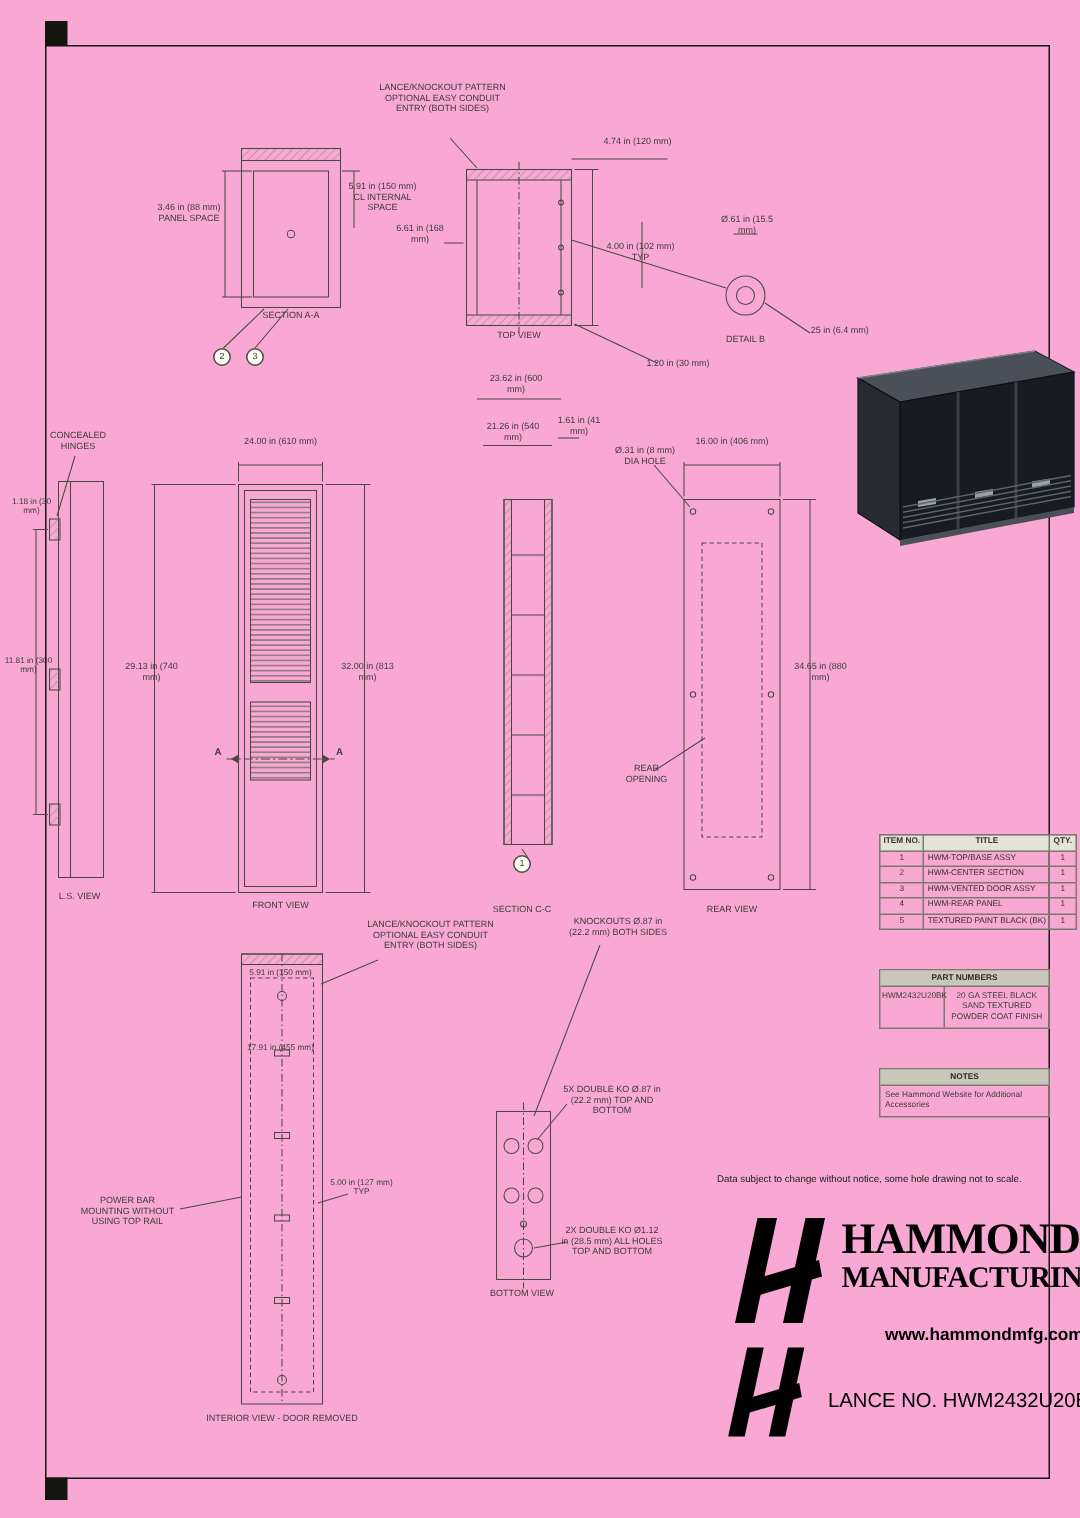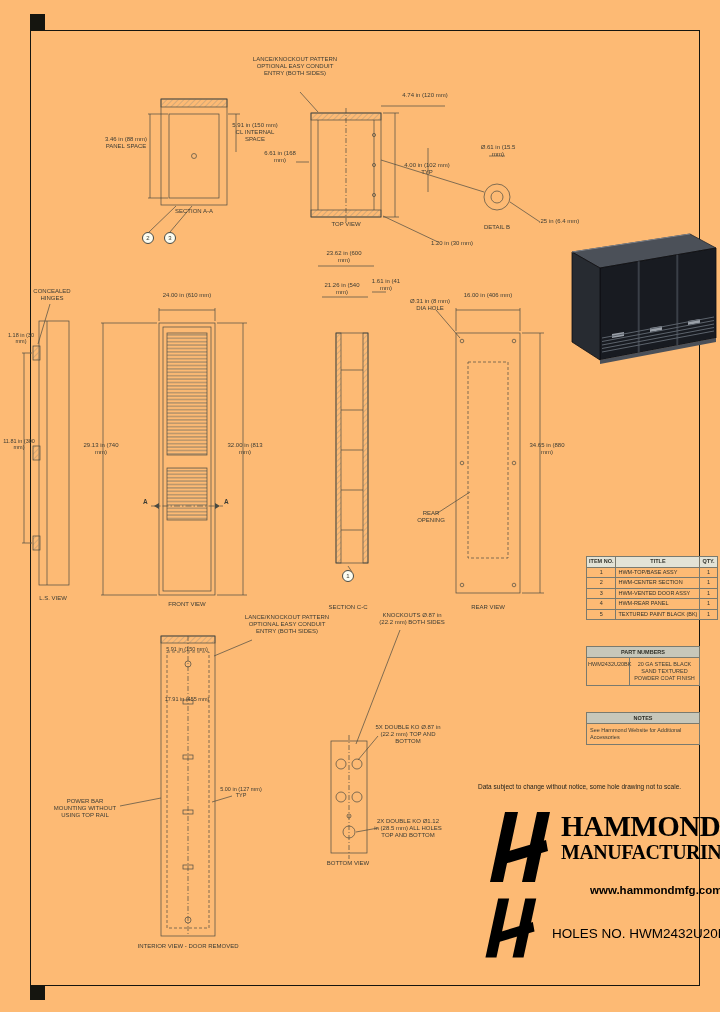--- a/index.html
+++ b/index.html
@@ -1,16 +1,16 @@
 <!DOCTYPE html>
 <html><head>
 <meta charset="utf-8">
 <style>
   html,body{margin:0;padding:0;background:#fcfcf0;}
-  .canvas{position:relative;width:720px;height:1012px;background:#fdba74;overflow:hidden;
+  .canvas{position:relative;width:720px;height:1012px;background:#f9a8d4;overflow:hidden;
           font-family:"Liberation Sans",sans-serif;color:#3c3c34;}
   .frame{position:absolute;left:30px;top:30px;width:668px;height:954px;border:1.8px solid #15150f;}
   .corner{position:absolute;background:#15150f;}
   .lbl{position:absolute;font-size:6px;line-height:1.18;text-align:center;color:#3c3c34;}
   .lbl.small{font-size:5.5px;}
   .balloon{position:absolute;width:10px;height:10px;border:1px solid #4a4a42;border-radius:50%;
            font-size:6px;line-height:10px;text-align:center;color:#3c3c34;background:#fcfcf0;}
   .marker-a{position:absolute;font-size:6.5px;font-weight:bold;color:#3c3c34;}
   .dtable{position:absolute;border-collapse:collapse;}
   .dtable th,.dtable td{border:0.7px solid #7a7a6e;font-size:5.5px;padding:0 2px;height:9.5px;
@@ -330,17 +330,17 @@
 
   <div class="abs" style="left:477px;top:896px;width:66px;height:64px;">
     <svg width="66" height="64" viewBox="0 0 78 74">
       <polygon points="10,72 25,2 38,2 23,72" fill="#000"></polygon>
       <polygon points="42,72 57,2 70,2 55,72" fill="#000"></polygon>
       <polygon points="19,44 66,30 68,41 21,55" fill="#000"></polygon>
     </svg>
   </div>
 
   <div class="partline" style="left:552px;top:926px;">
-    <span>HOLES NO.</span>
+    <span>LANCE NO.</span>
     <span>HWM2432U20BK</span>
   </div>
 
 </div>
 
 </body></html>

